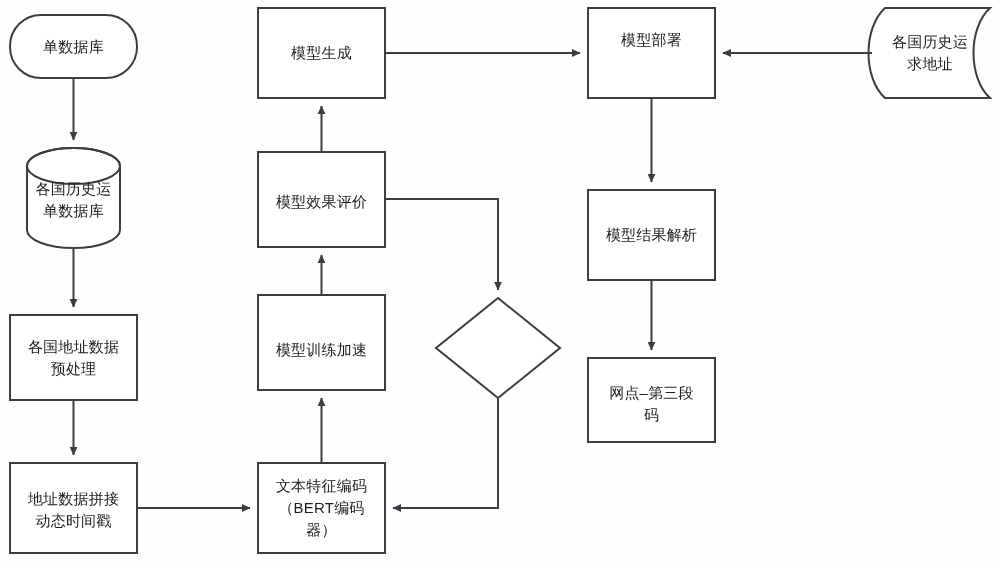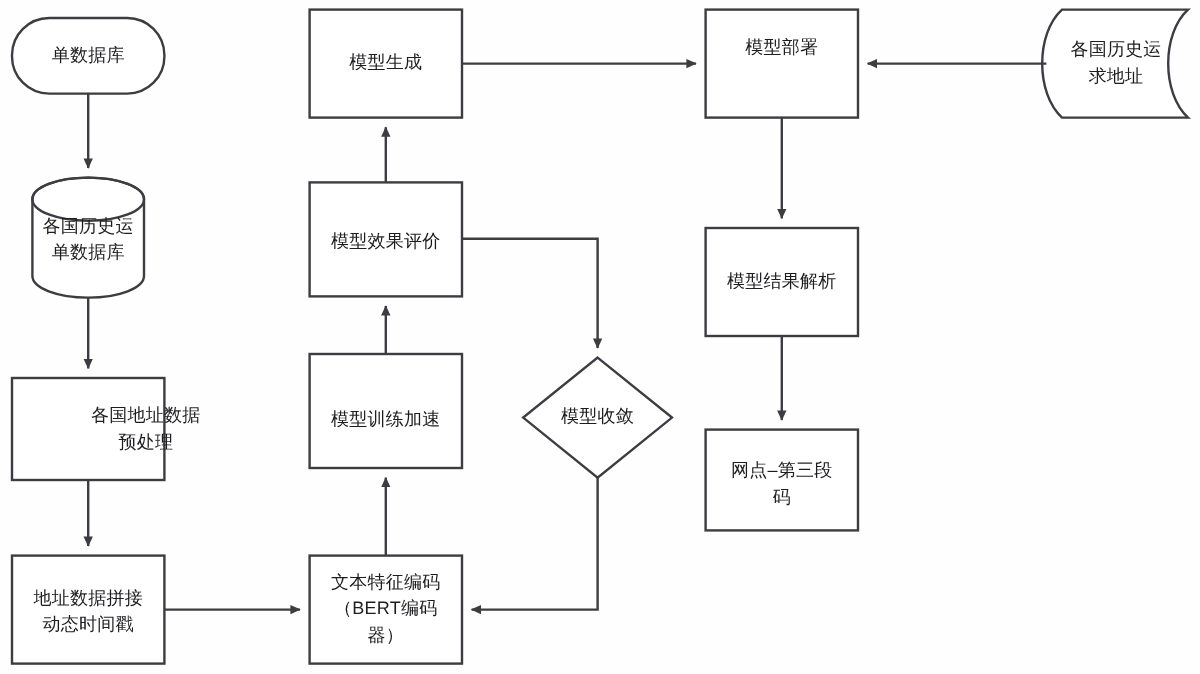--- a/index.html
+++ b/index.html
@@ -115,31 +115,30 @@
     <line class="conn" x1="872" y1="53" x2="723" y2="53" marker-end="url(#arrowhead)"></line>
 
     <line class="conn" x1="651.5" y1="98" x2="651.5" y2="182" marker-end="url(#arrowhead)"></line>
 
     <line class="conn" x1="651.5" y1="280" x2="651.5" y2="350" marker-end="url(#arrowhead)"></line>
   </svg>
 
   <div class="node-label" style="left:10px;  top:15px;  width:127px; height:63px;">单数据库</div>
   <div class="node-label" style="left:22px;  top:155px; width:103px; height:90px;">各国历史运
 单数据库</div>
-  <div class="node-label" style="left:10px;  top:315px; width:127px; height:85px;padding-left:48px;">各国地址数据
+  <div class="node-label" style="left:10px;  top:315px; width:127px; height:85px;">各国地址数据
 预处理</div>
   <div class="node-label" style="left:10px;  top:463px; width:127px; height:94px;">地址数据拼接
 动态时间戳</div>
   <div class="node-label" style="left:258px; top:463px; width:127px; height:90px;">文本特征编码
 （BERT编码
 器）</div>
   <div class="node-label" style="left:258px; top:295px; width:127px; height:110px;">模型训练加速</div>
   <div class="node-label" style="left:258px; top:152px; width:127px; height:99px;">模型效果评价</div>
   <div class="node-label" style="left:258px; top:8px;   width:127px; height:90px;">模型生成</div>
-  <div class="node-label" style="left:436px; top:298px; width:124px; height:100px;">模型收敛</div>
   <div class="node-label" style="left:588px; top:8px;   width:127px; height:64px;">模型部署</div>
   <div class="node-label" style="left:588px; top:190px; width:127px; height:90px;">模型结果解析</div>
   <div class="node-label" style="left:588px; top:358px; width:127px; height:92px;">网点–第三段
 码</div>
   <div class="node-label" style="left:875px; top:8px;   width:110px; height:90px;">各国历史运
 求地址</div>
 
 </div>
 
 </body></html>

